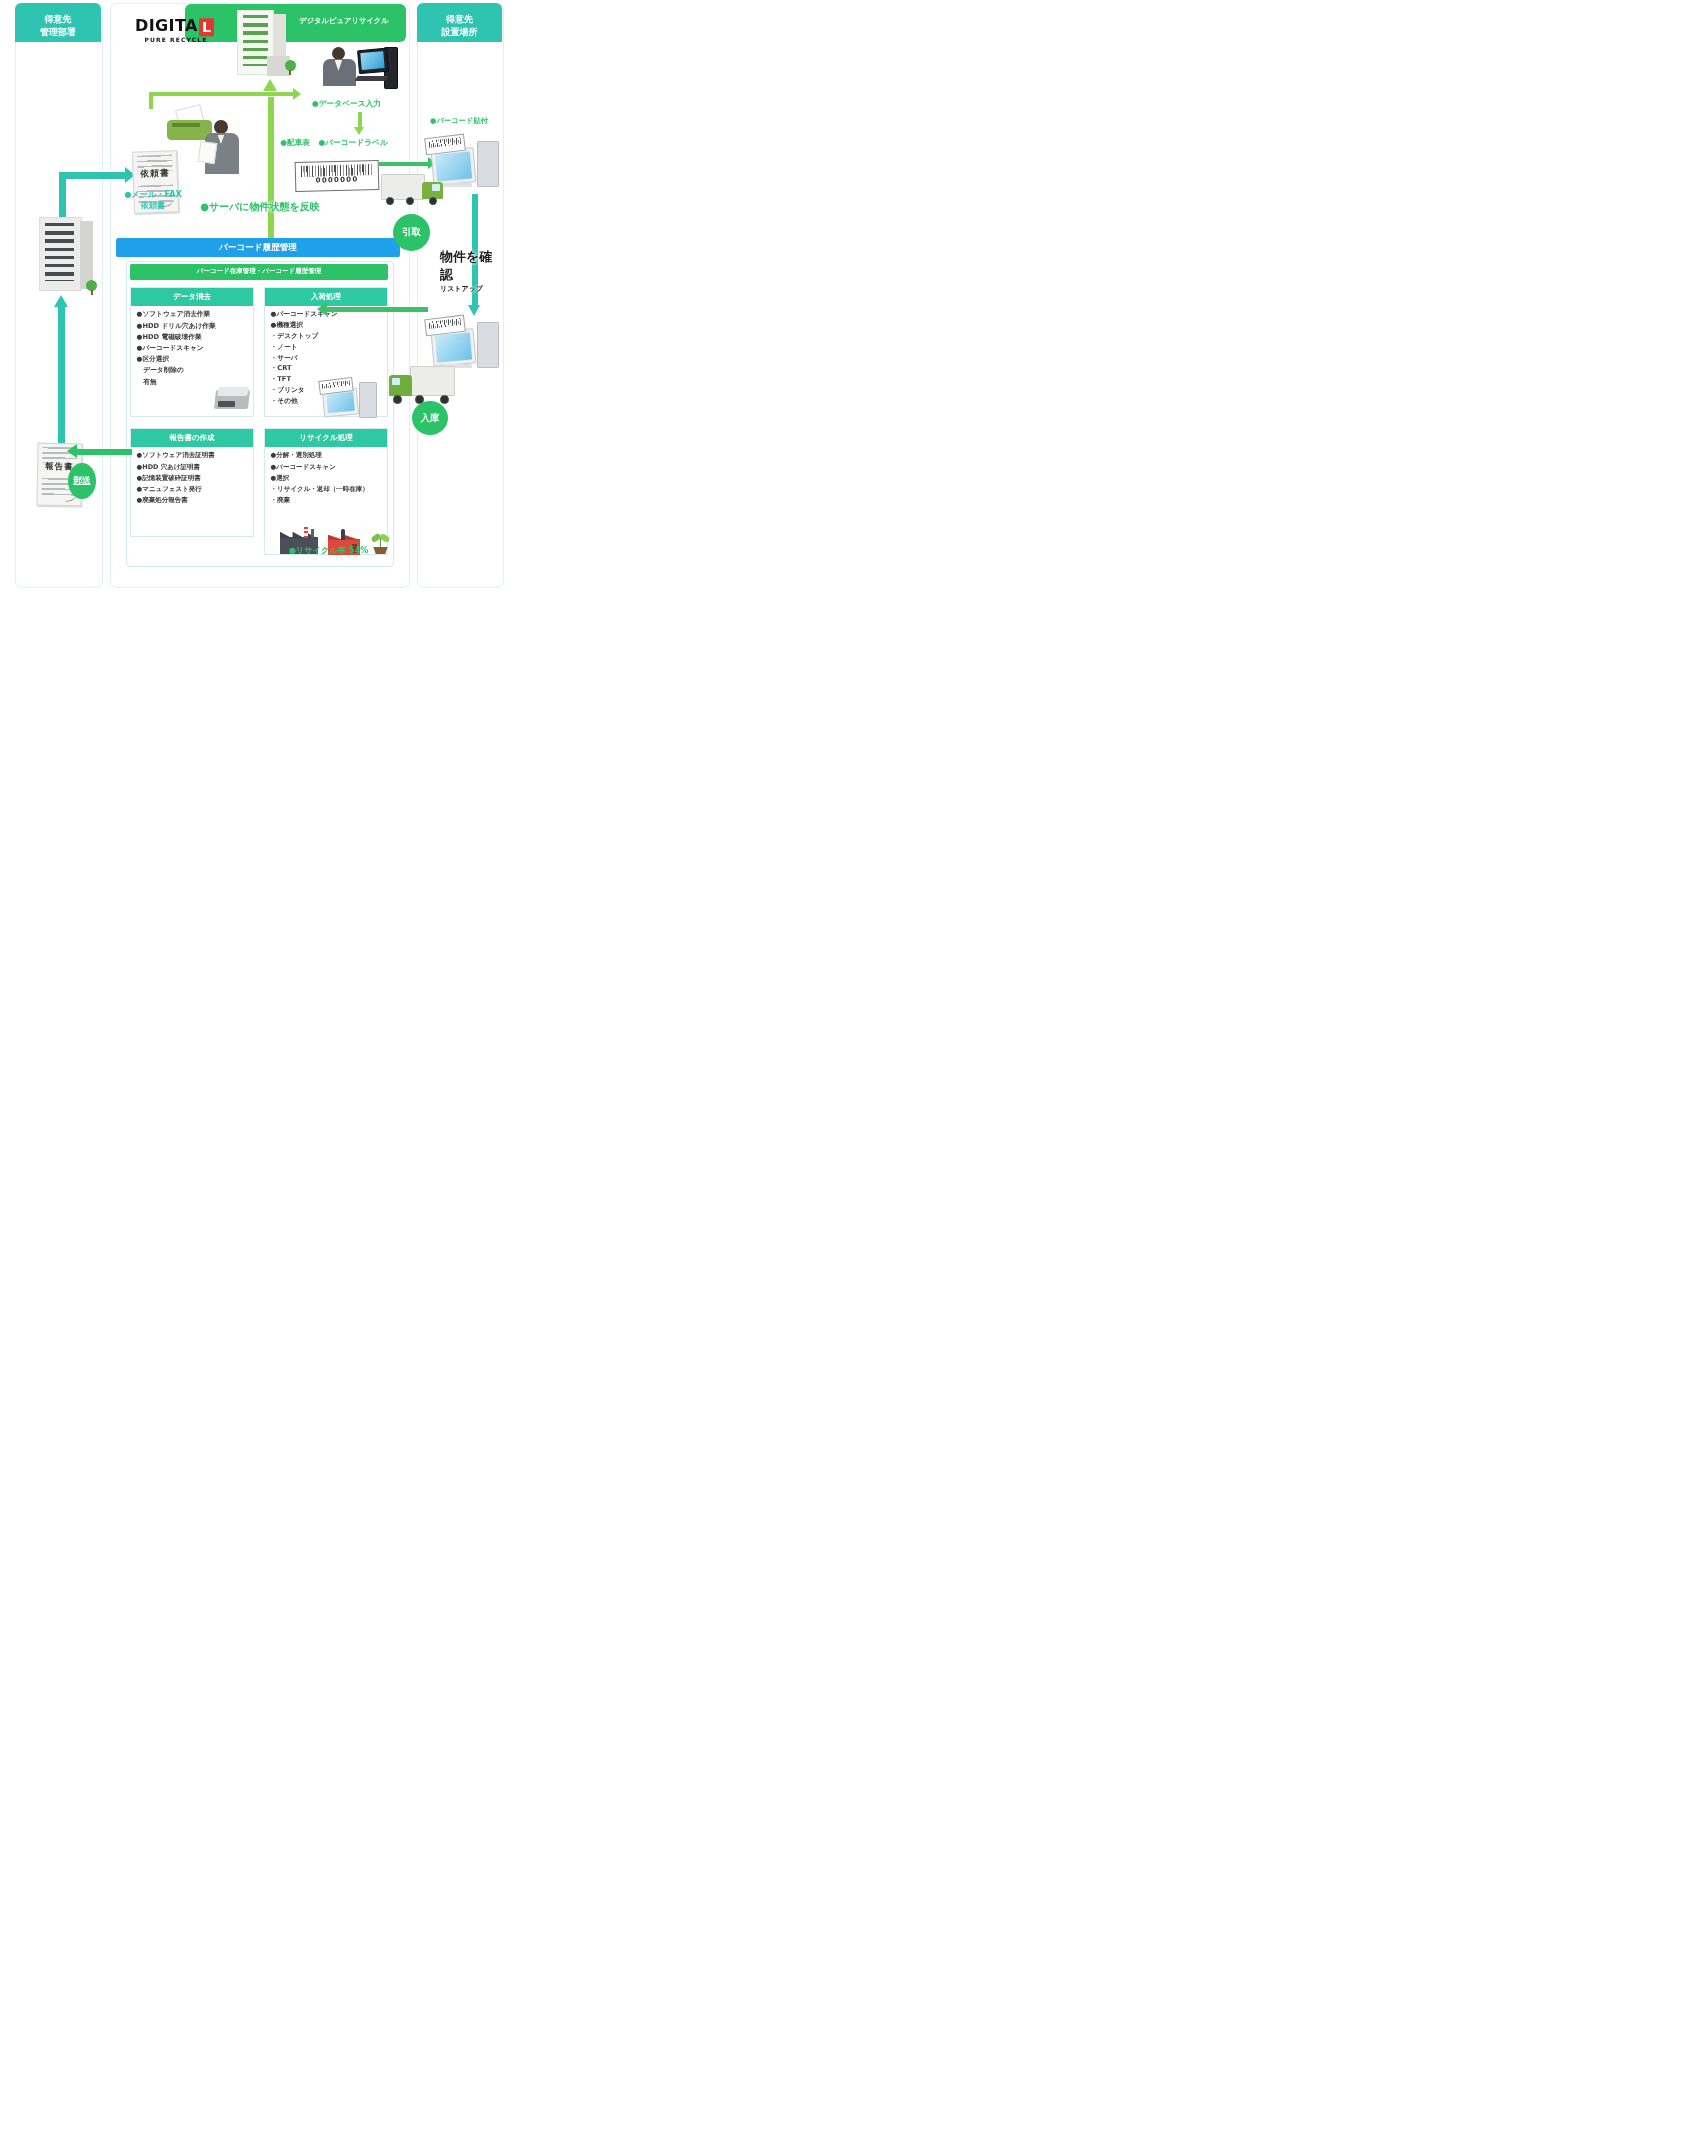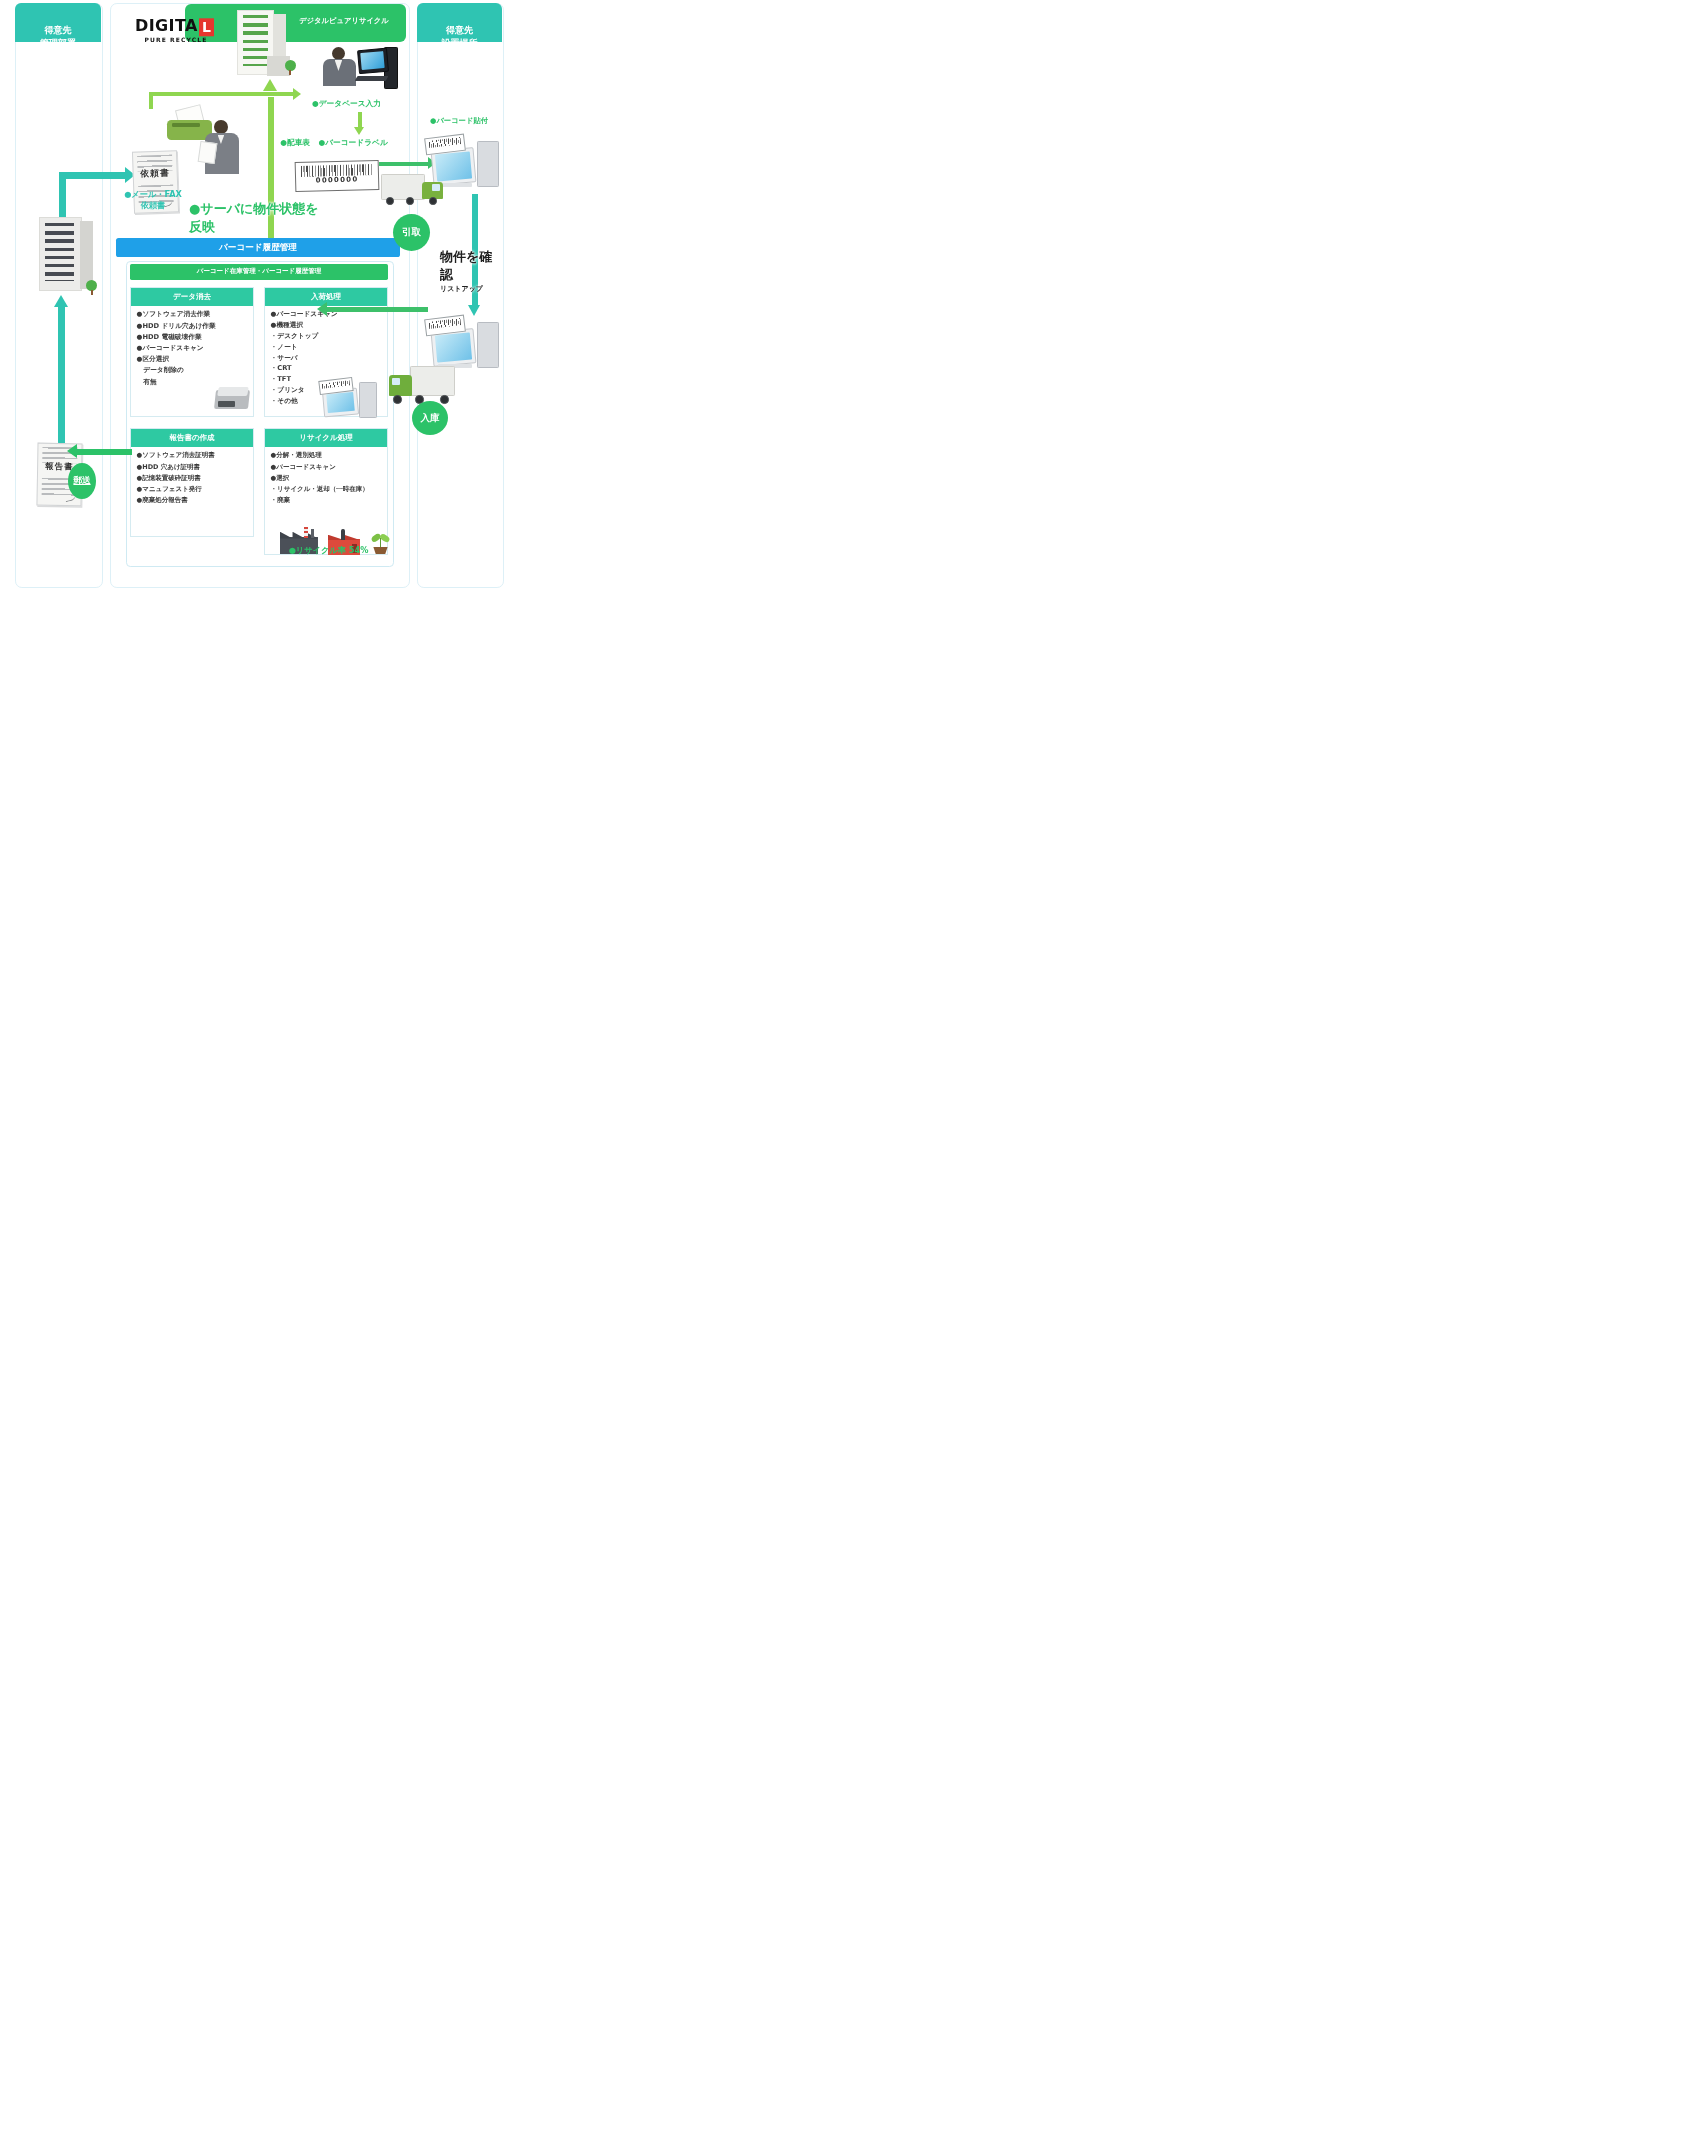--- a/index.html
+++ b/index.html
@@ -2,21 +2,21 @@
 <html style="font-size:6.9px"><head>
 <meta charset="utf-8">
 <style>
   html,body{margin:0;padding:0;background:#fff;}
   #canvas{position:relative;width:513px;height:645px;background:#fff;overflow:hidden;
     font-family:"DejaVu Sans","Liberation Sans",sans-serif;}
   .abs{position:absolute;}
   
   .panel{position:absolute;background:#fff;border:0.9px solid #ddf0f7;border-radius:6.9px;}
   .colhead{position:absolute;background:#2fc4b2;color:#fff;font-weight:bold;font-size:9px;
-    text-align:center;line-height:12.5px;border-radius:6px 6px 0 0;padding-top:21px;box-sizing:border-box;}
+    text-align:center;line-height:12.5px;border-radius:6px 6px 0 0;padding-top:10px;box-sizing:border-box;}
   
   .gband{position:absolute;background:#2cc268;border-radius:6px;}
   .bluebar{position:absolute;background:#1fa0e8;border-radius:2.6px;color:#fff;font-weight:bold;
     font-size:8.6px;text-align:center;line-height:18.5px;}
   .gbar{position:absolute;background:#2cc268;border-radius:1.7px;color:#fff;font-weight:bold;
     font-size:6.5px;text-align:center;line-height:15.5px;}
   .groupbox{position:absolute;border:0.9px solid #cfeaf3;border-radius:4.3px;background:#fff;}
   .pnl{position:absolute;background:#fff;border:0.9px solid #d5ebf1;box-sizing:border-box;}
   .pnl-h{background:#2ec9a2;color:#fff;font-weight:bold;font-size:7.5px;text-align:center;line-height:18px;height:18px;}
   .plist{padding:3.4px 0 0 5.6px;font-size:6.7px;line-height:11.2px;color:#3b3b3b;font-weight:600;}
@@ -170,21 +170,21 @@
     <div class="ttxt" style="font-size:8.2px;">●メール・FAX</div>
     <div class="ttxt" style="font-size:8.2px;">依頼書</div>
   </div>
 
   <div class="abody" style="left:59px;top:172px;width:6.9px;height:57px;background:#2fc4b2;"></div>
   <div class="abody" style="left:59px;top:172px;width:68px;height:6.9px;background:#2fc4b2;"></div>
   <div class="tri" style="left:125px;top:167px;border-width:8.6px 0 8.6px 10.3px;border-color:transparent transparent transparent #2fc4b2;"></div>
 
   <div class="abody" style="left:268px;top:97px;width:5.6px;height:142px;background:#8fd650;"></div>
   <div class="tri" style="left:263px;top:79px;border-width:0 7.3px 12px 7.3px;border-color:transparent transparent #8fd650 transparent;"></div>
-  <div class="abs gtxt halo" style="left:189px;top:200px;width:142px;font-size:13px;z-index:3;">●サーバに物件状態を反映</div>
+  <div class="abs gtxt halo" style="left:189px;top:200px;width:142px;text-align:center;font-size:10px;z-index:3;">●サーバに物件状態を反映</div>
 
   <div class="bldg" style="left:34px;top:217px;width:65px;height:80px;">
     <div class="abs" style="left:5.2px;top:0;width:41px;height:72px;background:#ececea;border:0.4px solid #dcdcd8;"></div>
     <div class="bwin stripesD" style="left:11.2px;top:6px;width:29px;height:58px;"></div>
     <div class="abs" style="left:46px;top:4.3px;width:13px;height:68px;background:#d4d4d0;"></div>
     <div class="tree" style="left:52px;top:63px;width:11.2px;height:11.2px;"></div>
     <div class="trunk" style="left:57px;top:73px;width:1.7px;height:5.2px;"></div>
   </div>
 
   <div class="abody" style="left:58px;top:306px;width:6.5px;height:151px;background:#2fc4b2;"></div>

